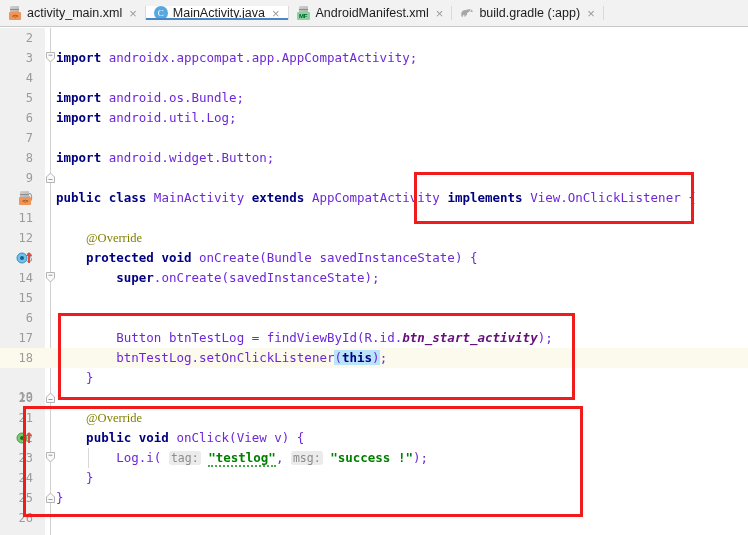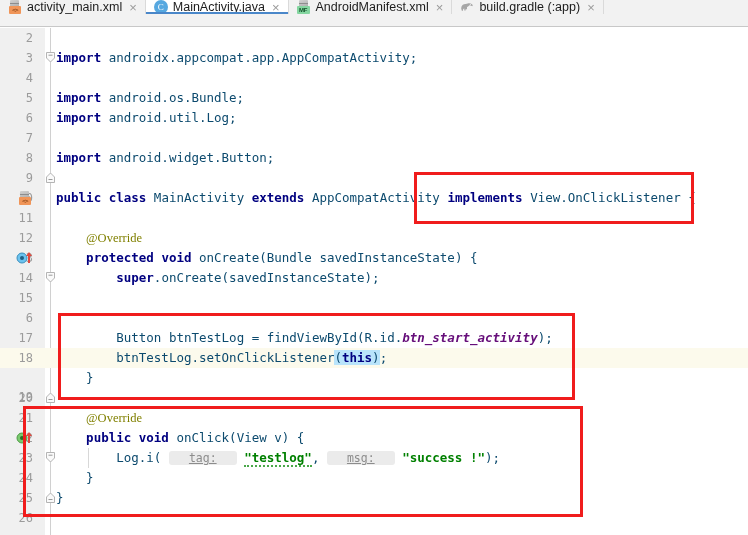--- a/index.html
+++ b/index.html
@@ -17,21 +17,21 @@
 
   
   #tab-bar {
     position: absolute;
     left: 0; top: 0;
     width: 748px;
     height: 27px;
     background: #f2f2f2;
     border-bottom: 1px solid #c8c8c8;
     display: flex;
-    align-items: flex-start;
+    align-items: center;
     box-sizing: border-box;
   }
   .tab {
     display: flex;
     align-items: center;
     padding: 0 7px 0 8px;
     font-family: "Liberation Sans", sans-serif;
     font-size: 12.5px;
     color: #1c1c1c;
     background: #f2f2f2;
@@ -184,32 +184,31 @@
     line-height: 20px;
     white-space: pre;
     color: #1d1d1d;
   }
 
   
   .kw   { color: #000080; font-weight: bold; }
   .ann  { color: #808000; font-family: Liberation Serif, serif; }
   .str  { color: #008000; font-weight: bold; }
   .fld  { color: #660e7a; font-style: italic; font-weight: bold; }
-  .plain{ color: #0c4a6e; }
+  .plain{ color: #6d28d9; }
   .hl   { background: #b9e4fb; }
   .spell{
     border-bottom: 2px dotted #4aa84a;
   }
   .hint {
     background: #ebebeb;
     color: #8c8c8c;
     border-radius: 3px;
-    padding: 0 20px;
+    padding: 0 2px;
     font-size: 11.5px;
-    text-decoration: underline;
   }
 
   
   .fold {
     position: absolute;
     left: 45px;
     width: 11px;
     height: 20px;
     cursor: default;
   }

